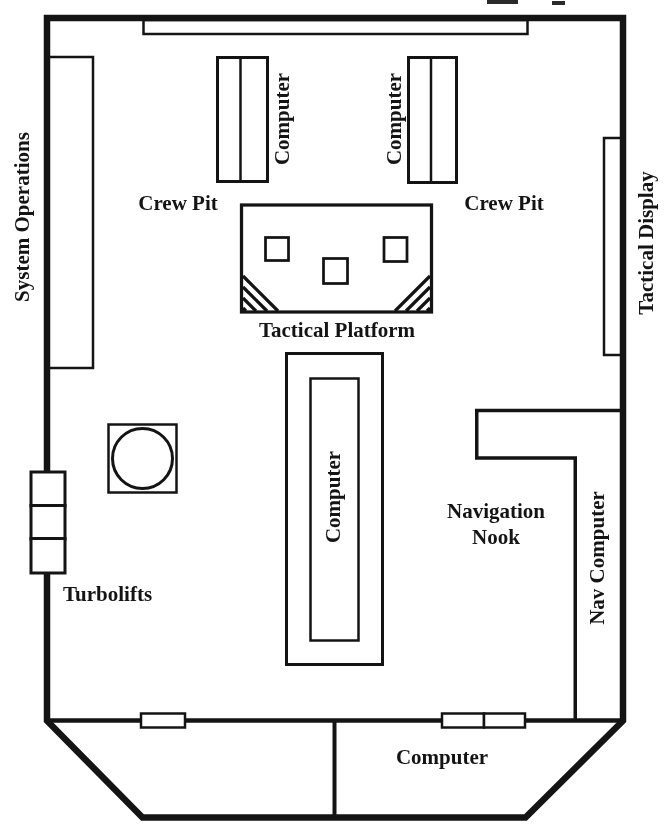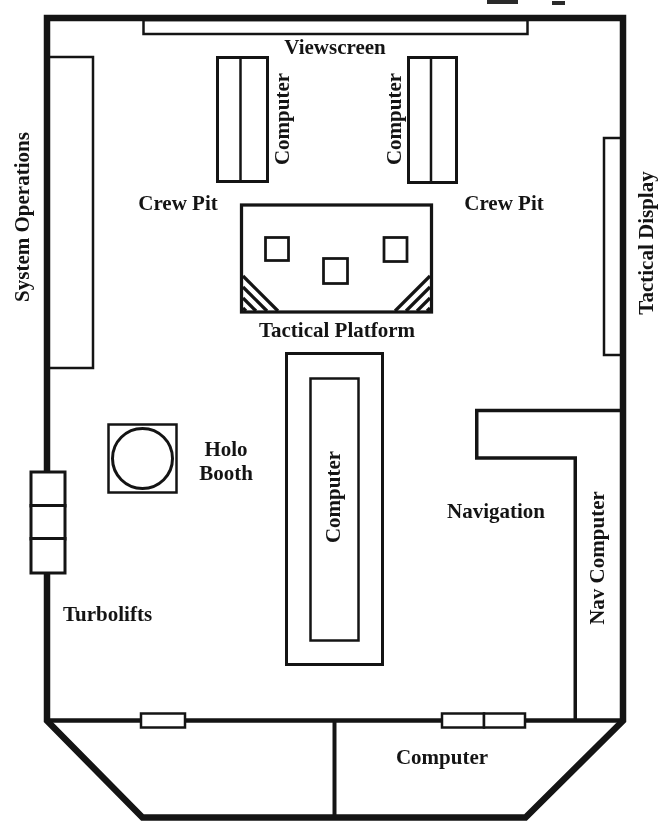--- a/index.html
+++ b/index.html
@@ -93,35 +93,31 @@
     <rect x="442" y="713.5" width="42" height="14" fill="#ffffff" stroke="#141414" stroke-width="2.5"></rect>
     <rect x="484" y="713.5" width="41" height="14" fill="#ffffff" stroke="#141414" stroke-width="2.5"></rect>
 
     <g fill="#ffffff" stroke="#141414" stroke-width="3">
       <rect x="31" y="472" width="34" height="34"></rect>
       <rect x="31" y="505.5" width="34" height="33.5"></rect>
       <rect x="31" y="538.5" width="34" height="34.5"></rect>
     </g>
   </svg>
 
-  <div class="lbl" style="left:235px;top:36px;width:200px;">Viewscreen</div>
   <div class="lbl" style="left:118px;top:192px;width:120px;">Crew Pit</div>
   <div class="lbl" style="left:444px;top:192px;width:120px;">Crew Pit</div>
   <div class="lbl" style="left:237px;top:319px;width:200px;">Tactical Platform</div>
 
-  <div class="lbl two" style="left:176px;top:437px;width:100px;line-height:24px;">
-    <span>Holo</span>
-    <span>Booth</span>
-  </div>
 
   <div class="lbl two" style="left:426px;top:498px;width:140px;line-height:26px;">
     <span>Navigation</span>
+    <span>Nook</span>
   </div>
 
-  <div class="lbl" style="left:63px;top:583px;text-align:left;margin-top:20px;">Turbolifts</div>
+  <div class="lbl" style="left:63px;top:583px;text-align:left;">Turbolifts</div>
 
 
   <div class="lbl two" style="left:372px;top:745px;width:140px;line-height:25px;">
     <span>Computer</span>
   </div>
 
   <div class="lbl vlabel" style="left:-78px;top:206px;width:200px;">System Operations</div>
   <div class="lbl vlabel" style="left:558px;top:232px;width:176px;">Tactical Display</div>
   <div class="lbl vlabel" style="left:222px;top:108px;width:120px;">Computer</div>
   <div class="lbl vlabel" style="left:334px;top:108px;width:120px;">Computer</div>

